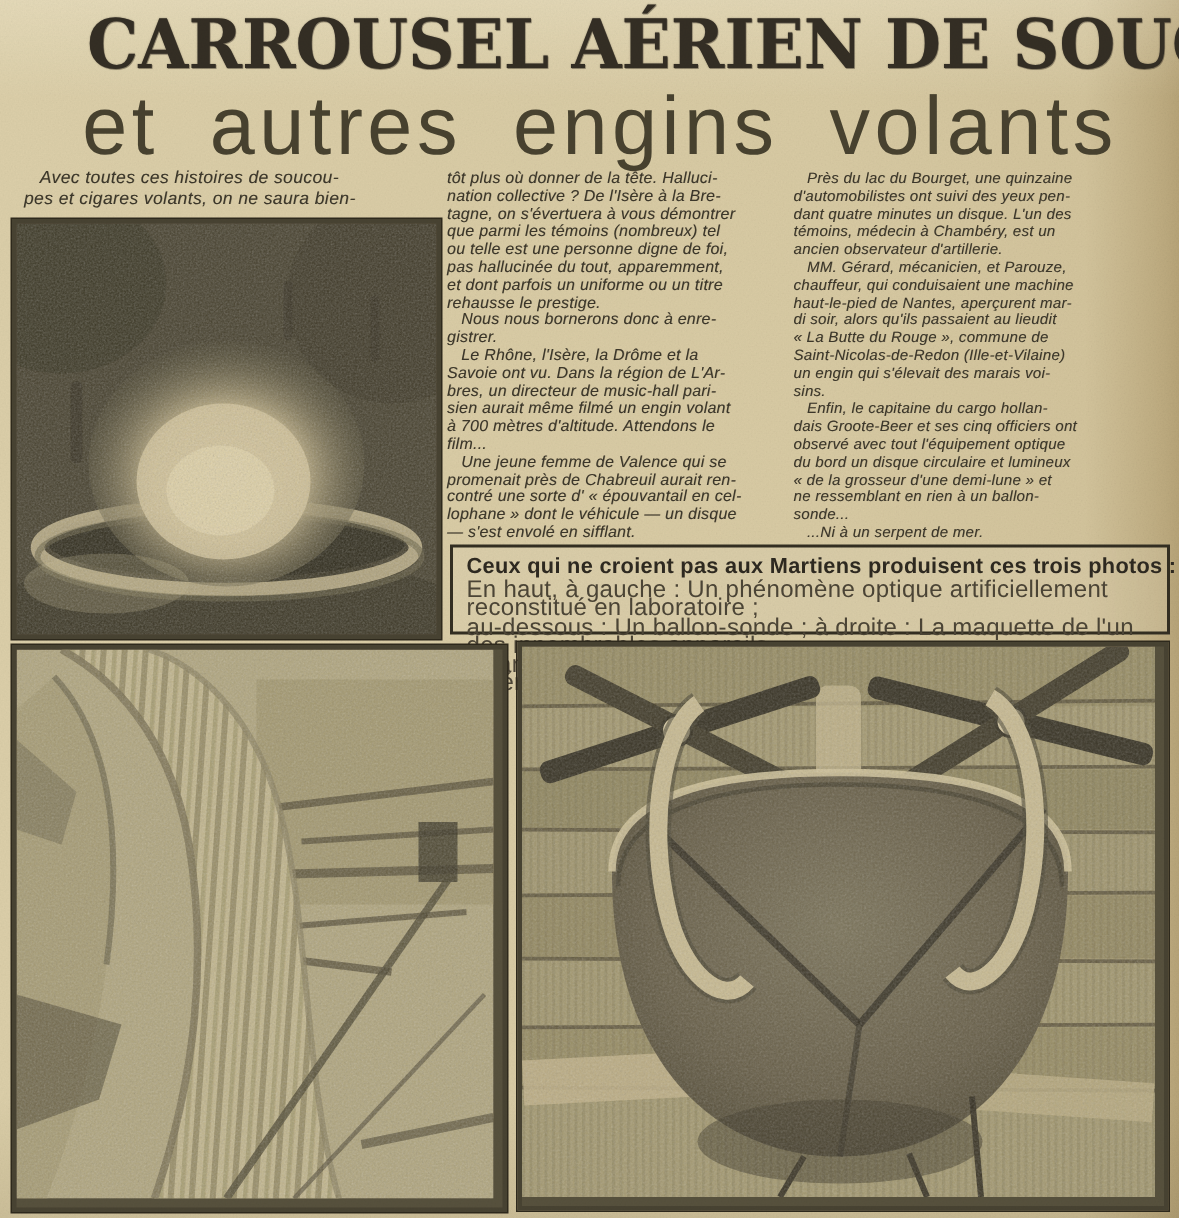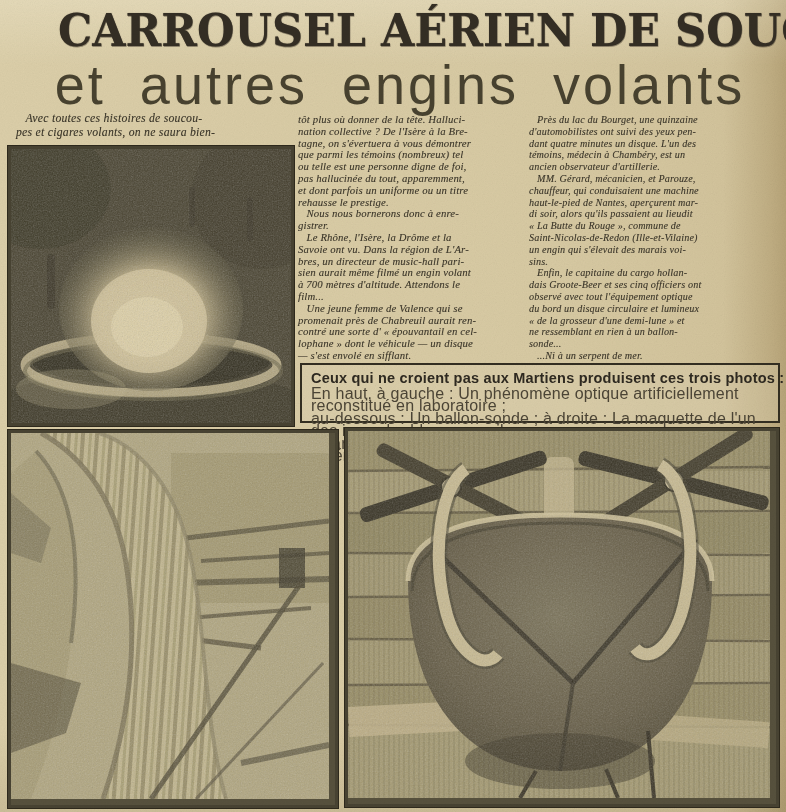--- a/index.html
+++ b/index.html
@@ -14,21 +14,21 @@
   .headline{position:absolute;left:58px;top:4px;width:692px;text-align:center;
     font-family:"DejaVu Serif",serif;font-weight:bold;font-size:43px;line-height:50px;
     color:#342e24;letter-spacing:0px;transform:scaleY(1.06);transform-origin:top;
     text-shadow:0 0 1px rgba(52,46,36,.55), .5px .5px 0 rgba(52,46,36,.4);white-space:nowrap;}
   .subheadline{position:absolute;left:50px;top:56px;width:700px;text-align:center;
     font-family:"Liberation Sans",sans-serif;font-weight:400;font-size:54px;line-height:56px;
     color:#48422f;letter-spacing:3px;word-spacing:16px;transform:scaleY(1.02);transform-origin:top;
     white-space:nowrap;}
 
   .lines{white-space:pre-wrap;font-style:italic;color:#3c372a;
-    font-family:Liberation Serif, serif;text-shadow:.3px .3px 0 rgba(60,55,42,.35);}
+    font-family:Liberation Sans, sans-serif;text-shadow:.3px .3px 0 rgba(60,55,42,.35);}
   .col-intro{position:absolute;left:16px;top:112px;width:276px;font-size:11.6px;line-height:13.5px;letter-spacing:.3px;}
   .col-2{position:absolute;left:298px;top:114px;width:230px;font-size:10.6px;line-height:11.8px;letter-spacing:.2px;}
   .col-3{position:absolute;left:529px;top:114px;width:252px;font-size:10px;line-height:11.8px;letter-spacing:.2px;}
 
   .photo{position:absolute;border:3px solid #38332574;outline:1px solid #2e291c;background:#57513d;overflow:hidden;}
   .photo svg{display:block;}
   .photo-lab{left:8px;top:146px;width:280px;height:274px;}
   .photo-balloon{left:8px;top:430px;width:324px;height:372px;}
   .photo-model{left:345px;top:428px;width:428px;height:373px;}
 

